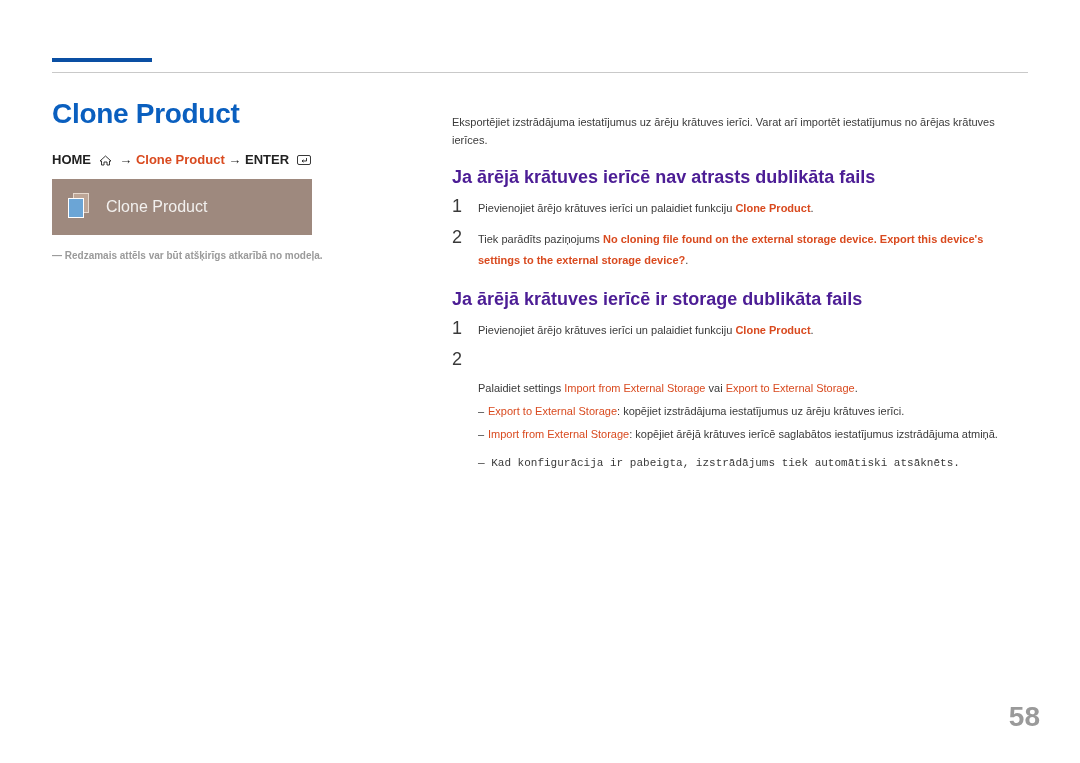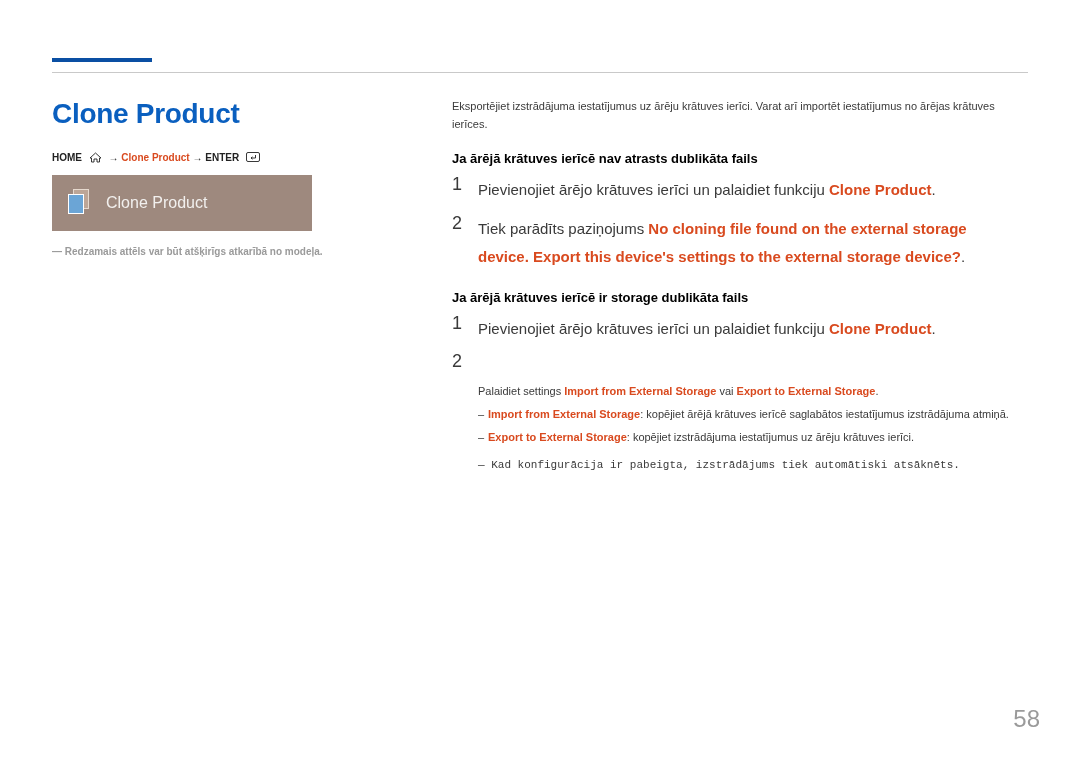--- a/index.html
+++ b/index.html
@@ -2,44 +2,44 @@
 <html><head>
 <meta charset="utf-8">
 <style>
   * { box-sizing: border-box; margin: 0; padding: 0; }
   html, body { width: 1080px; height: 763px; background: #fff; font-family: "Segoe UI", Arial, sans-serif; color: #3a3a3a; }
   .page { position: relative; width: 1080px; height: 763px; padding: 52px 52px 0 52px; }
   .top-bar-accent { position: absolute; left: 52px; top: 58px; width: 100px; height: 4px; background: #0a4fa3; }
   .top-rule { position: absolute; left: 52px; right: 52px; top: 72px; height: 1px; background: #c9c9c9; }
   .content { position: absolute; top: 98px; left: 52px; right: 59px; }
   .left-col { float: left; width: 360px; }
-  .right-col { margin-left: 400px; }
+  .right-col { margin-left: 400px; margin-top: 16px; }
   h1.title { color: #0a5fbf; font-weight: 700; font-size: 28px; letter-spacing: -0.3px; margin-bottom: 22px; }
-  .breadcrumb { font-size: 10px; font-weight: 700; color: #222; margin-bottom: 12px; }
+  .breadcrumb { font-size: 13px; font-weight: 700; color: #222; margin-bottom: 12px; }
   .breadcrumb .home-icon, .breadcrumb .enter-icon { display: inline-block; vertical-align: -2px; margin: 0 4px; }
   .breadcrumb .home-icon svg, .breadcrumb .enter-icon svg { display: block; }
   .breadcrumb .seg-highlight { color: #d94a1f; }
   .tile { width: 260px; height: 56px; background: #9e897e; display: flex; align-items: center; padding-left: 14px; gap: 12px; margin-bottom: 14px; }
   .tile-icon { width: 28px; height: 28px; position: relative; }
   .tile-icon .sheet-back { position: absolute; left: 7px; top: 0; width: 16px; height: 20px; background: #bda697; border: 1px solid #e6d9ce; }
   .tile-icon .sheet-front { position: absolute; left: 2px; top: 5px; width: 16px; height: 20px; background: #6ba5d6; border: 1px solid #ffffff; }
   .tile-label { color: #f2f0ee; font-size: 16px; font-weight: 300; }
   .note { color: #9a9a9a; font-size: 10px; line-height: 1.4; font-weight: bold; }
   .intro p { font-size: 11px; color: #3a3a3a; line-height: 1.6; margin-bottom: 10px; }
-  h3.sub { font-size: 13px; font-weight: 700; color: #000000; margin-top: 18px; margin-bottom: 8px; }
+  h3.sub { font-size: 18px; font-weight: 700; color: #4c1d95; margin-top: 18px; margin-bottom: 8px; }
   .step { display: flex; align-items: flex-start; gap: 12px; margin-bottom: 8px; }
   .step-num { font-size: 18px; font-weight: 400; color: #3a3a3a; width: 14px; flex-shrink: 0; line-height: 1.2; }
-  .step-body { font-size: 15px; color: #3a3a3a; line-height: 1.9; padding-top: 2px; }
+  .step-body { font-size: 11px; color: #3a3a3a; line-height: 1.9; padding-top: 2px; }
   .orange { color: #d94a1f; font-weight: 700; }
-  .orange-reg { color: #d94a1f; font-weight: 700; }
+  .orange-reg { color: #d94a1f; font-weight: 400; }
   .sub-list { margin-left: 26px; }
   .sub-list p { font-size: 11px; line-height: 1.9; color: #3a3a3a; margin-bottom: 2px; }
   .sub-list .dash { display: inline-block; width: 10px; }
   .foot-note { margin-left: 0; margin-top: 8px; font-size: 10.5px; color: #9a9a9a; line-height: 1.6; font-family: Liberation Mono, monospace; }
-  .page-number { position: absolute; right: 40px; bottom: 30px; font-size: 24px; color: #9a9a9a; font-weight: 400; }
+  .page-number { position: absolute; right: 40px; bottom: 30px; font-size: 28px; color: #9a9a9a; font-weight: 700; }
   .clearfix::after { content: ""; display: table; clear: both; }
 </style>
 </head>
 <body>
 
 <div class="page">
   <div class="top-bar-accent"></div>
   <div class="top-rule"></div>
 
   <div class="content clearfix">
@@ -109,24 +109,24 @@
 
       <div class="step">
         <div class="step-num">2</div>
       </div>
 
       <div class="sub-list">
         <p>
           <span>Palaidiet settings </span><span class="orange-reg">Import from External Storage</span><span> vai </span><span class="orange-reg">Export to External Storage</span><span>.</span>
         </p>
         <p>
-          <span class="dash">‒ </span><span class="orange-reg">Import from External Storage</span><span>: kopējiet ārējā krātuves ierīcē saglabātos iestatījumus izstrādājuma atmiņā.</span>
+          <span class="dash">‒ </span><span class="orange-reg">Export to External Storage</span><span>: kopējiet izstrādājuma iestatījumus uz ārēju krātuves ierīci.</span>
         </p>
         <p>
-          <span class="dash">‒ </span><span class="orange-reg">Export to External Storage</span><span>: kopējiet izstrādājuma iestatījumus uz ārēju krātuves ierīci.</span>
+          <span class="dash">‒ </span><span class="orange-reg">Import from External Storage</span><span>: kopējiet ārējā krātuves ierīcē saglabātos iestatījumus izstrādājuma atmiņā.</span>
         </p>
         <p class="foot-note">― Kad konfigurācija ir pabeigta, izstrādājums tiek automātiski atsāknēts.</p>
       </div>
 
     </div>
   </div>
 
   <div class="page-number">58</div>
 </div>
 

